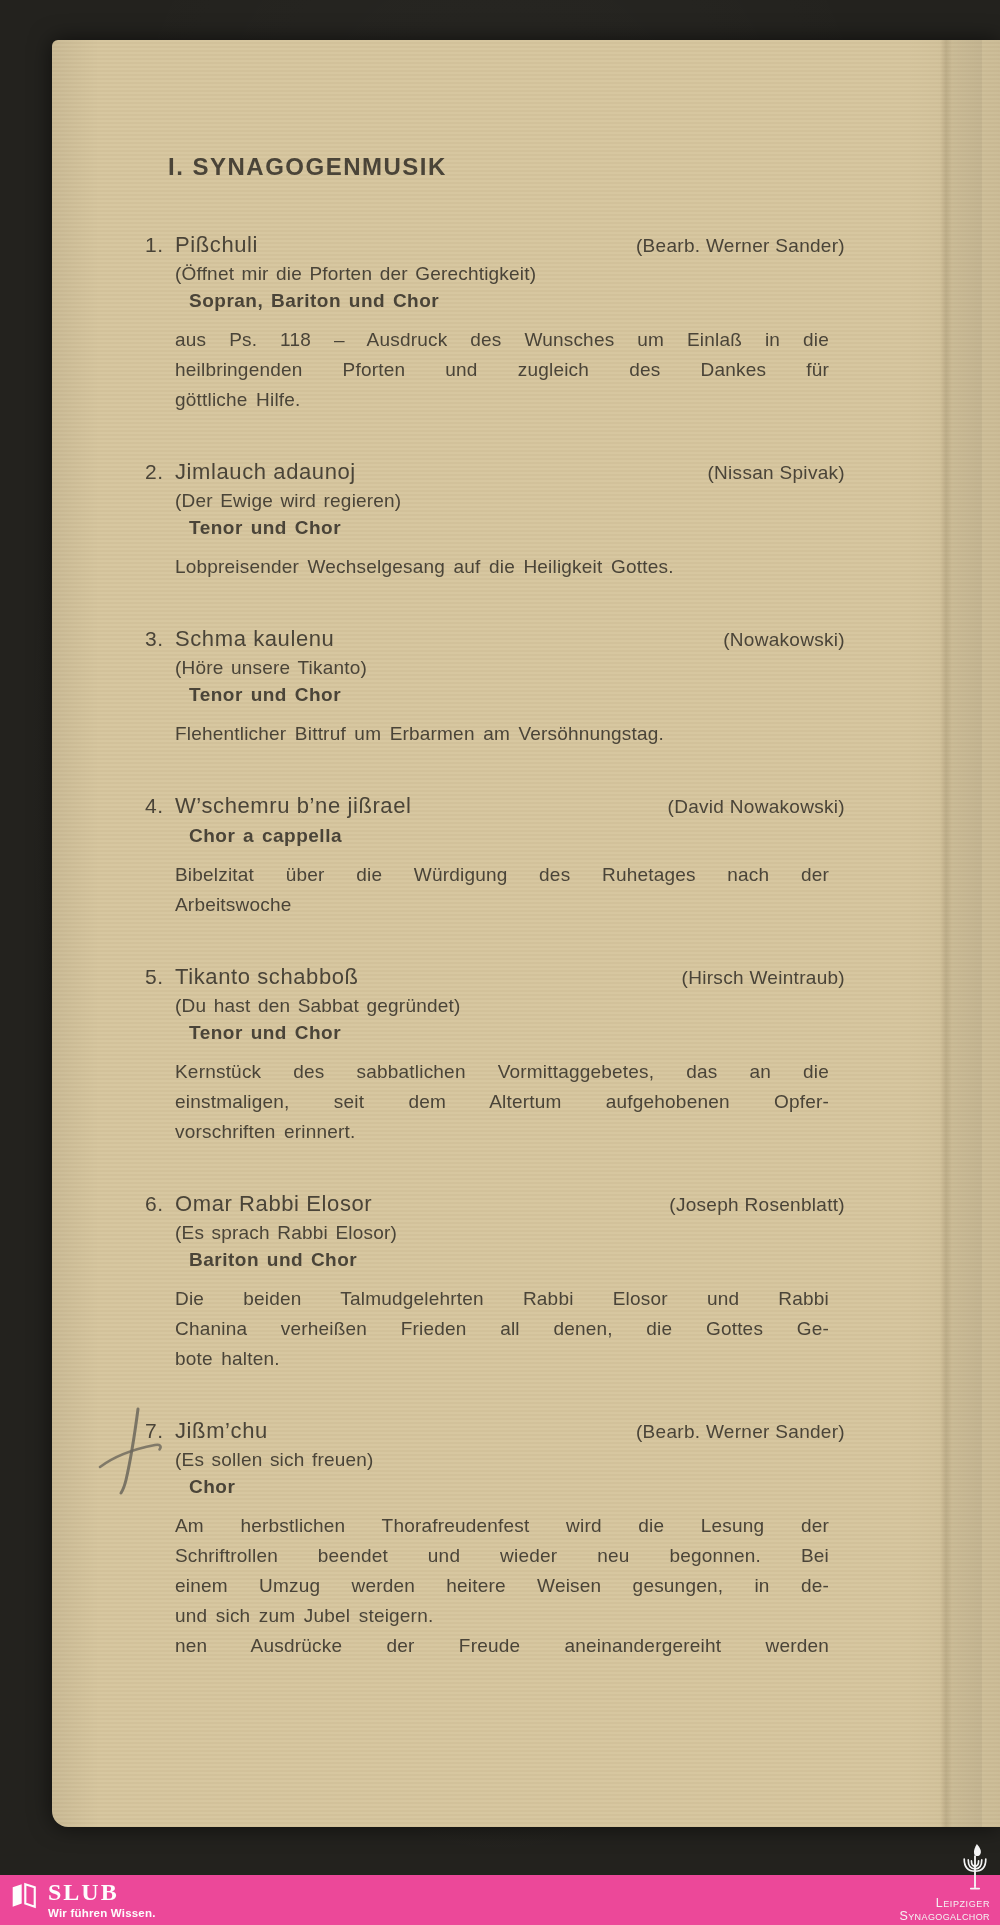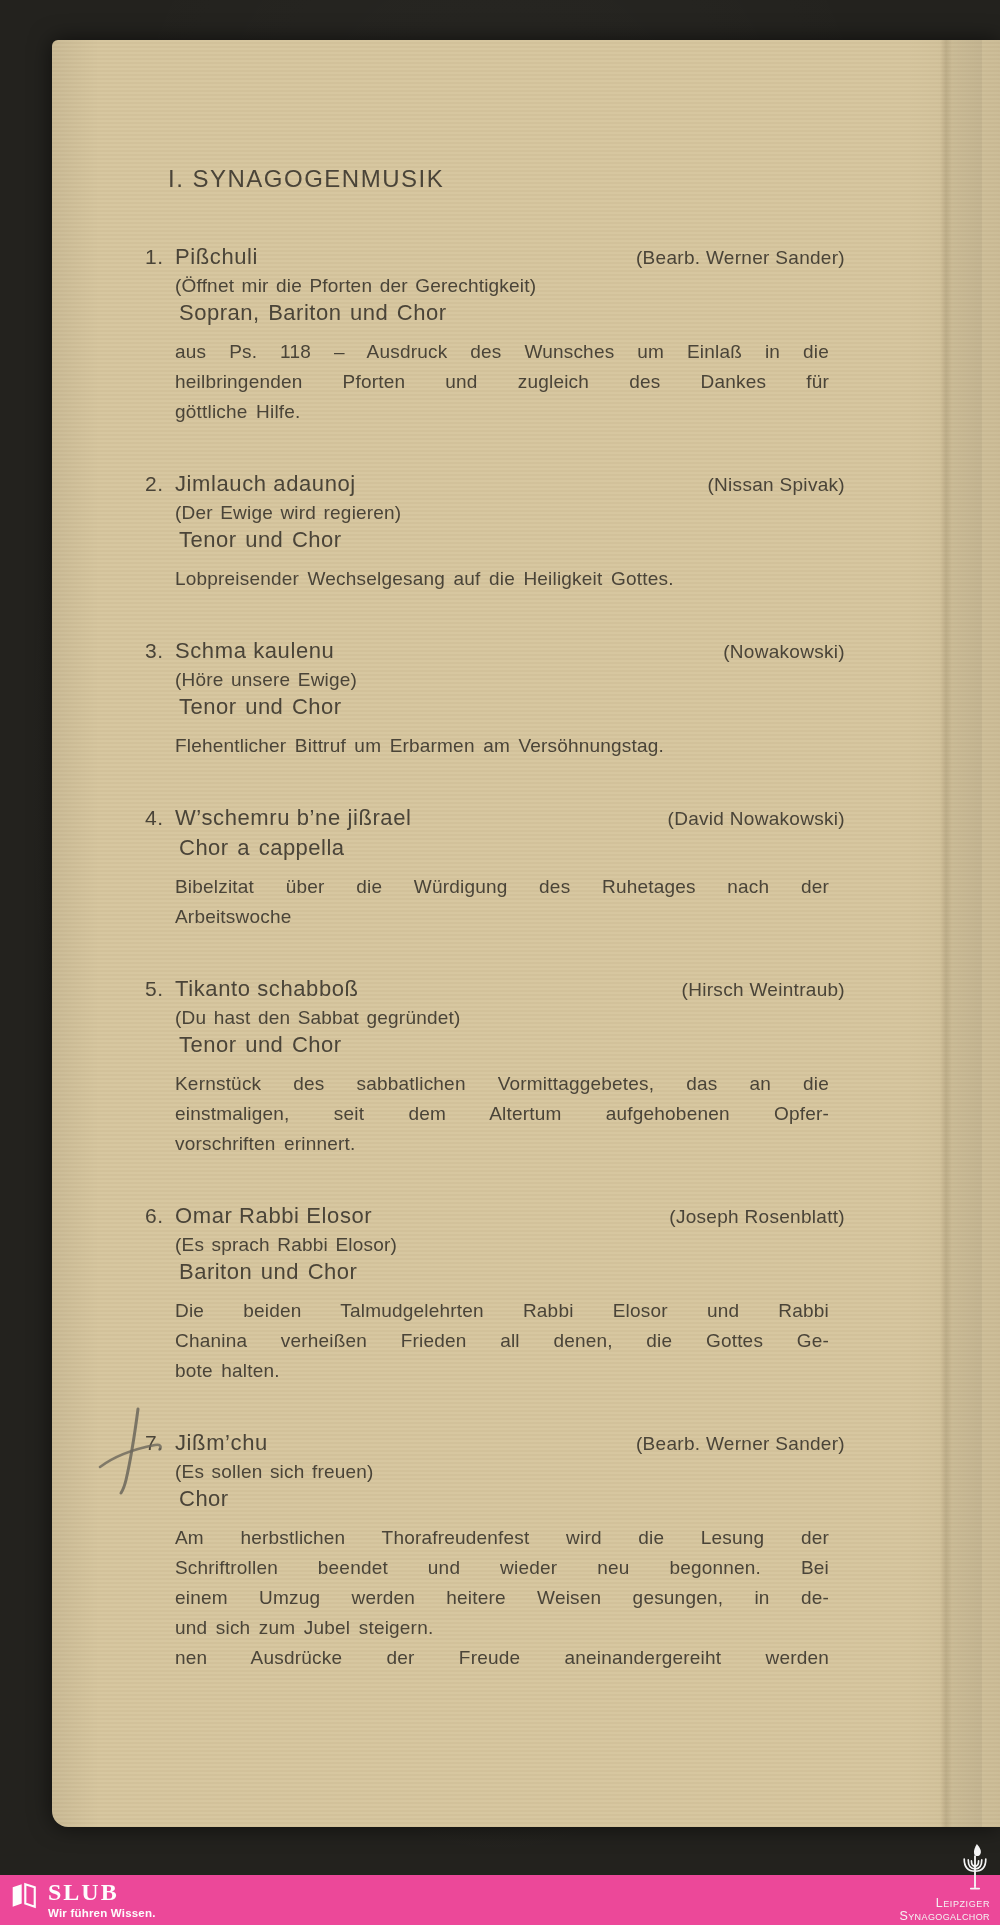--- a/index.html
+++ b/index.html
@@ -23,30 +23,30 @@
   }
   .fold-crease{
     position:absolute;top:0;left:888px;width:42px;height:100%;
     background:linear-gradient(90deg, rgba(0,0,0,0) 0, rgba(96,80,52,0.18) 6px, rgba(0,0,0,0.03) 12px, rgba(0,0,0,0.05) 100%);
     pointer-events:none;
   }
   .content{
     position:absolute;left:93px;top:112px;width:700px;
   }
   .section-title{
-    font-size:24px;font-weight:400;letter-spacing:1.5px;
-    line-height:30px;margin:12px 0 48px 23px;color:#4a4438;
+    font-size:24px;font-weight:700;letter-spacing:1.5px;
+    line-height:30px;margin:0 0 48px 23px;color:#4a4438;
   }
   .item{margin-bottom:42px;}
   .head{display:flex;align-items:baseline;line-height:30px;}
   .num{flex:0 0 30px;font-size:21px;letter-spacing:0.5px;}
   .title{font-size:22px;letter-spacing:0.6px;white-space:nowrap;}
   .composer{margin-left:auto;font-size:19px;letter-spacing:0.3px;white-space:nowrap;}
   .subtitle{margin-left:30px;font-size:19px;line-height:26px;letter-spacing:0.2px;word-spacing:2px;}
-  .performers{margin-left:34px;font-size:22px;line-height:28px;letter-spacing:0.5px;word-spacing:2px;}
+  .performers{margin-left:44px;font-size:19px;line-height:28px;letter-spacing:0.5px;word-spacing:2px;font-weight:bold;}
   .desc{margin:10px 16px 0 30px;font-size:19px;}
   .dline{line-height:30px;letter-spacing:0.2px;word-spacing:3px;}
   .dline.just{text-align:justify;text-align-last:justify;}
   
   .pencil{position:absolute;left:93px;top:1404px;}
   
   .footer-bar{
     position:absolute;left:0;bottom:0;width:1000px;height:50px;
     background:#ec4899;
   }
@@ -99,21 +99,21 @@
           <div class="dline">Lobpreisender Wechselgesang auf die Heiligkeit Gottes.</div>
         </div>
     </section>
 
     <section class="item">
       <div class="head">
         <span class="num">3.</span>
         <span class="title">Schma kaulenu</span>
         <span class="composer">(Nowakowski)</span>
       </div>
-      <div class="subtitle">(Höre unsere Ewige)</div>
+      <div class="subtitle">(Höre unsere Tikanto)</div>
       <div class="performers">Tenor und Chor</div>
       <div class="desc">
           <div class="dline">Flehentlicher Bittruf um Erbarmen am Versöhnungstag.</div>
         </div>
     </section>
 
     <section class="item">
       <div class="head">
         <span class="num">4.</span>
         <span class="title">W’schemru b’ne jißrael</span>

